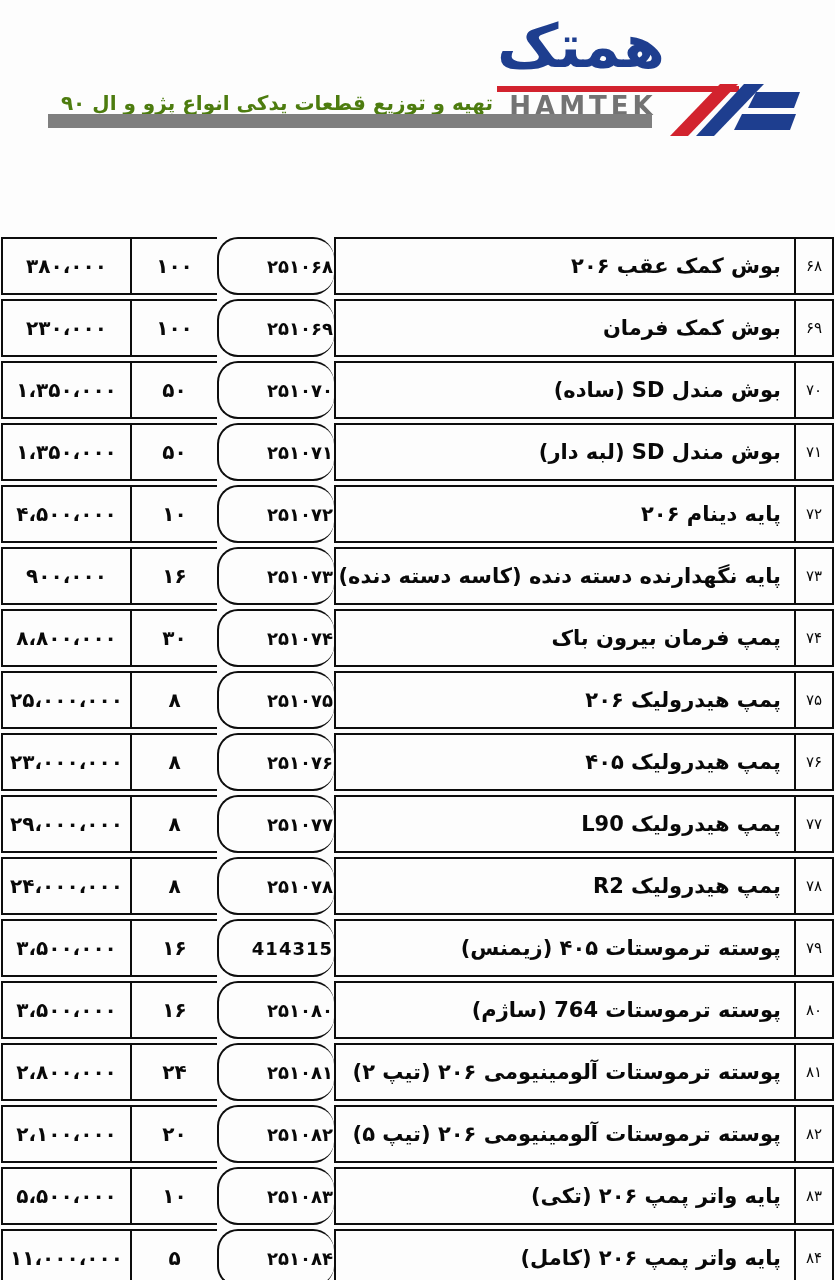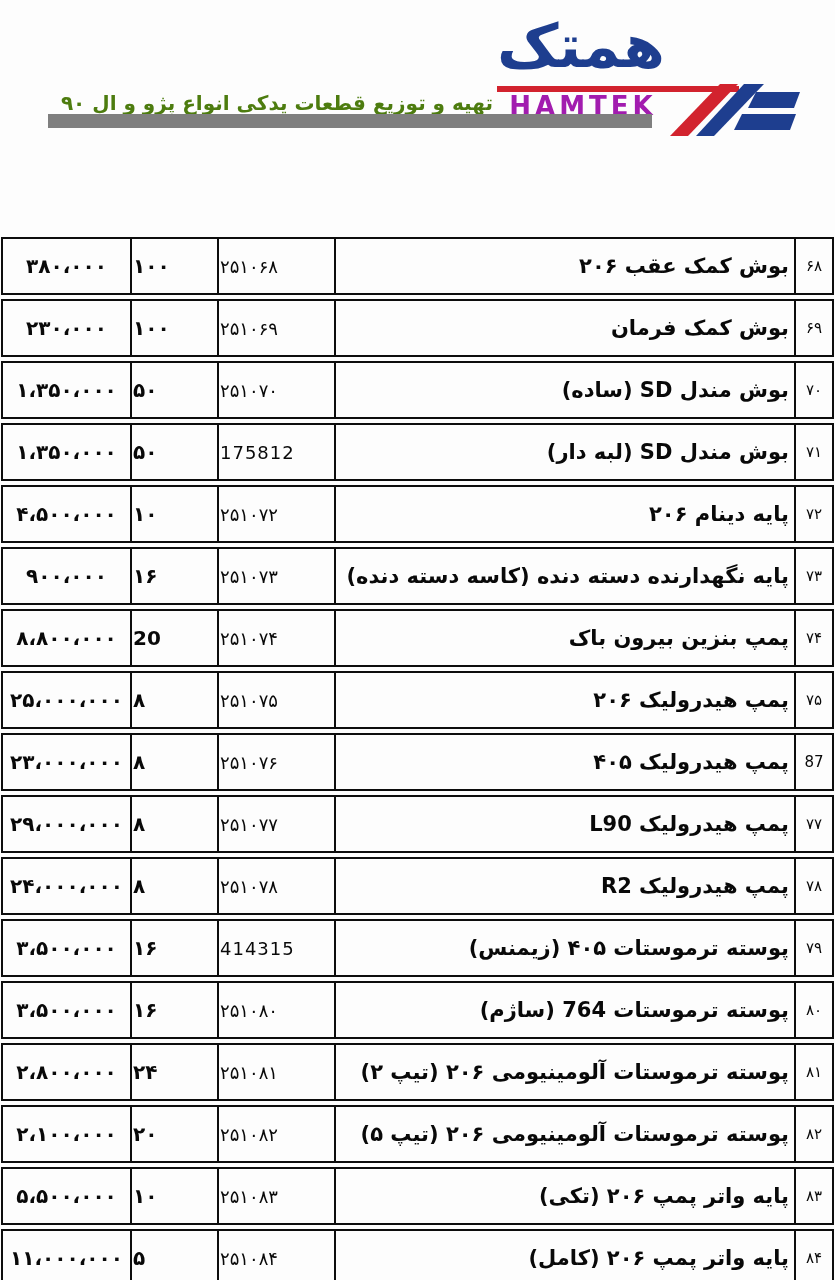--- a/index.html
+++ b/index.html
@@ -39,21 +39,21 @@
   }
   .logo-en {
     position: absolute;
     left: 495px;
     top: 91px;
     width: 176px;
     text-align: center;
     font-size: 26px;
     font-weight: bold;
     letter-spacing: 4px;
-    color: #a21caf;
+    color: #737373;
     direction: ltr;
   }
   .tagline {
     position: absolute;
     left: 55px;
     top: 91px;
     width: 438px;
     text-align: right;
     font-size: 20px;
     font-weight: bold;
@@ -102,32 +102,33 @@
   table.price-table td:first-child {
     border-right: 2.5px solid #0d0d0d;
   }
   td.c-no {
     text-align: center;
     font-size: 15px;
     font-weight: normal;
   }
   td.c-name {
     text-align: right;
-    padding-right: 5px;
+    padding-right: 13px;
     font-size: 21px;
     font-weight: bold;
   }
   td.c-code {
-    text-align: left;
+    text-align: right;
     font-size: 18px;
-    font-weight: normal;
+    font-weight: bold;
     letter-spacing: 1px;
+    border-radius: 21px;
   }
   td.c-qty {
-    text-align: left;
+    text-align: center;
     font-size: 20px;
     font-weight: bold;
   }
   td.c-price {
     text-align: center;
     font-size: 20px;
     font-weight: bold;
   }
 </style>
 </head>
@@ -175,54 +176,54 @@
         <tr>
           <td class="c-no">۷۰</td>
           <td class="c-name">بوش مندل SD (ساده)</td>
           <td class="c-code">۲۵۱۰۷۰</td>
           <td class="c-qty">۵۰</td>
           <td class="c-price">۱،۳۵۰،۰۰۰</td>
         </tr>
         <tr>
           <td class="c-no">۷۱</td>
           <td class="c-name">بوش مندل SD (لبه دار)</td>
-          <td class="c-code">175812</td>
+          <td class="c-code">۲۵۱۰۷۱</td>
           <td class="c-qty">۵۰</td>
           <td class="c-price">۱،۳۵۰،۰۰۰</td>
         </tr>
         <tr>
           <td class="c-no">۷۲</td>
           <td class="c-name">پایه دینام ۲۰۶</td>
           <td class="c-code">۲۵۱۰۷۲</td>
           <td class="c-qty">۱۰</td>
           <td class="c-price">۴،۵۰۰،۰۰۰</td>
         </tr>
         <tr>
           <td class="c-no">۷۳</td>
           <td class="c-name">پایه نگهدارنده دسته دنده (کاسه دسته دنده)</td>
           <td class="c-code">۲۵۱۰۷۳</td>
           <td class="c-qty">۱۶</td>
           <td class="c-price">۹۰۰،۰۰۰</td>
         </tr>
         <tr>
           <td class="c-no">۷۴</td>
-          <td class="c-name">پمپ بنزین بیرون باک</td>
+          <td class="c-name">پمپ فرمان بیرون باک</td>
           <td class="c-code">۲۵۱۰۷۴</td>
-          <td class="c-qty">20</td>
+          <td class="c-qty">۳۰</td>
           <td class="c-price">۸،۸۰۰،۰۰۰</td>
         </tr>
         <tr>
           <td class="c-no">۷۵</td>
           <td class="c-name">پمپ هیدرولیک ۲۰۶</td>
           <td class="c-code">۲۵۱۰۷۵</td>
           <td class="c-qty">۸</td>
           <td class="c-price">۲۵،۰۰۰،۰۰۰</td>
         </tr>
         <tr>
-          <td class="c-no">87</td>
+          <td class="c-no">۷۶</td>
           <td class="c-name">پمپ هیدرولیک ۴۰۵</td>
           <td class="c-code">۲۵۱۰۷۶</td>
           <td class="c-qty">۸</td>
           <td class="c-price">۲۳،۰۰۰،۰۰۰</td>
         </tr>
         <tr>
           <td class="c-no">۷۷</td>
           <td class="c-name">پمپ هیدرولیک L90</td>
           <td class="c-code">۲۵۱۰۷۷</td>
           <td class="c-qty">۸</td>

